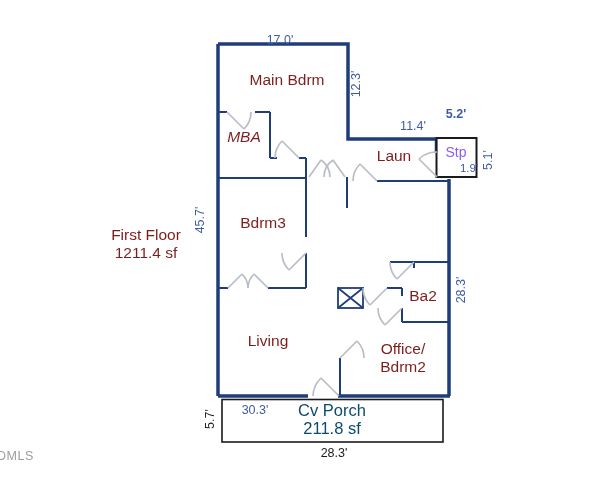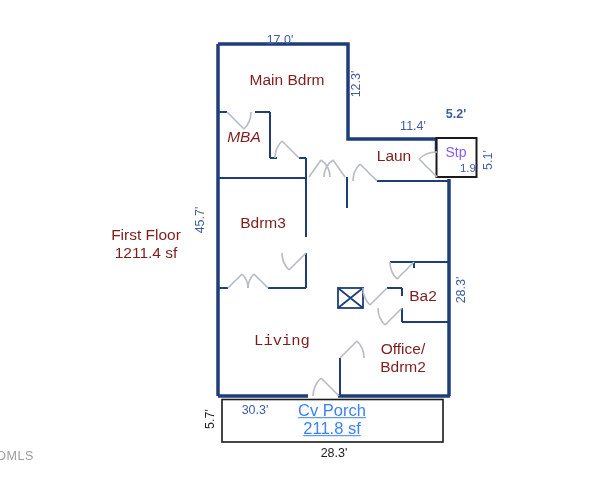--- a/index.html
+++ b/index.html
@@ -13,21 +13,21 @@
     color:#7f1d1d;font-size:15.5px;line-height:1.18;text-align:center;white-space:nowrap;
   }
   .lbl span{display:block;}
   .dim{
     position:absolute;transform:translate(-50%,-50%);
     color:#3e5ca6;font-size:12.5px;white-space:nowrap;
   }
   .dim.v{transform:translate(-50%,-50%) rotate(-90deg);}
   .blacktext{color:#1a1a1a;}
   .stp-lbl{font-size:14px;color:#8b5cf6;}
-  .porch-lbl{font-size:16.5px;color:#3b82f6;line-height:1.08;text-decoration:underline;}
+  .porch-lbl{font-size:16.5px;color:#0c4a6e;line-height:1.08;}
   .small{font-size:11.5px;}
   .watermark{
     position:absolute;left:-3px;top:449px;color:#9c9c9c;font-size:12.5px;letter-spacing:.5px;
   }
 </style>
 </head>
 <body>
 
 <div class="canvas">
 
@@ -85,21 +85,21 @@
     <span>First Floor</span>
     <span>1211.4 sf</span>
   </div>
 
   <div class="lbl" style="left:287px;top:80px;">Main Bdrm</div>
   <div class="lbl" style="left:244px;top:137px;font-style:italic;">MBA</div>
   <div class="lbl" style="left:263px;top:223px;">Bdrm3</div>
   <div class="lbl" style="left:394px;top:156px;">Laun</div>
   <div class="lbl stp-lbl" style="left:456px;top:152px;">Stp</div>
   <div class="lbl" style="left:423px;top:296px;">Ba2</div>
-  <div class="lbl" style="left:282px;top:341px;font-family:Liberation Mono, monospace;">Living</div>
+  <div class="lbl" style="left:268px;top:341px;">Living</div>
 
   <div class="lbl" style="left:403px;top:358px;">
     <span>Office/</span>
     <span>Bdrm2</span>
   </div>
 
   <div class="lbl porch-lbl" style="left:332px;top:420px;">
     <span>Cv Porch</span>
     <span>211.8 sf</span>
   </div>

